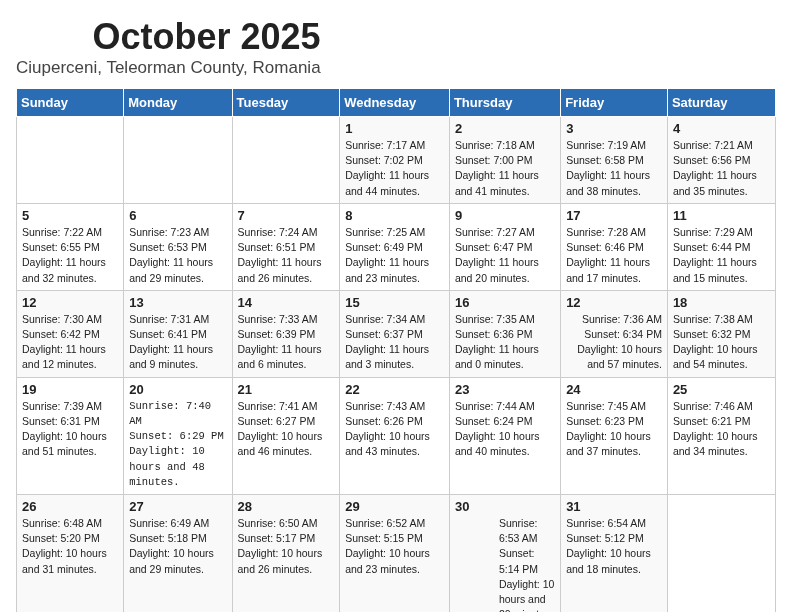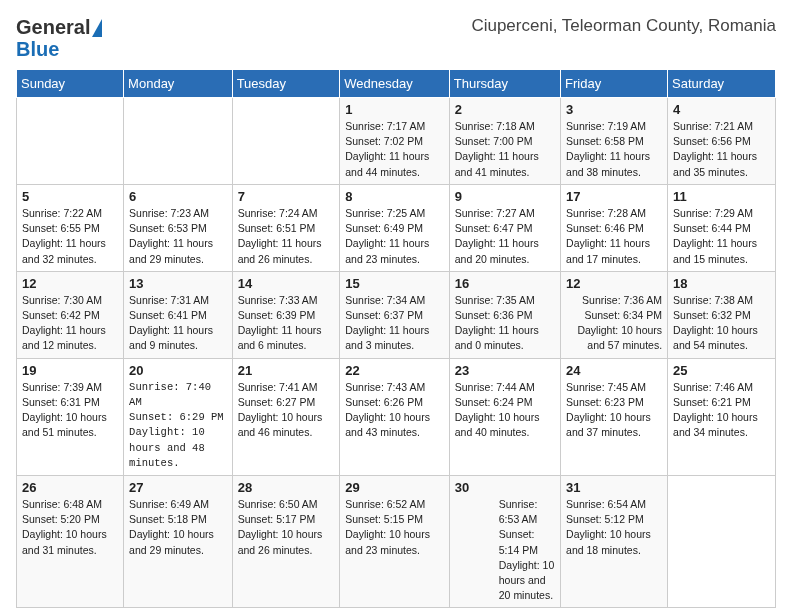--- a/index.html
+++ b/index.html
@@ -47,21 +47,21 @@
     }
     table {
       width: 100%;
       border-collapse: collapse;
     }
     thead tr th {
       background-color: #2a6db5;
       color: #fff;
       padding: 6px 4px;
       font-size: 13px;
-      font-weight: normal;
+      font-weight: bold;
       text-align: left;
       border: 1px solid #fff;
     }
     tbody tr td {
       border: 1px solid #ccc;
       vertical-align: top;
       padding: 4px 5px;
       font-size: 11px;
       color: #222;
       width: 113px;
@@ -83,28 +83,22 @@
       color: #222;
     }
     .empty-cell {
       background: #fff !important;
     }
   </style>
 </head>
 <body>
 
 <div class="header">
-  <div class="logo">
-    <div class="logo-row">
-      <span style="font-size:20px;font-weight:bold;color:#333;">General</span>
-      <span class="logo-triangle"></span>
-    </div>
-    <span style="font-size:20px;font-weight:bold;color:#1a6db5;line-height:1;">Blue</span>
-  </div>
   <div class="title-section">
+    <div class="month-title">October 2025</div>
     <div class="location">Ciuperceni, Teleorman County, Romania</div>
   </div>
 </div>
 
 <table>
   <thead>
     <tr id="header-row">
     <th>Sunday</th>
         <th>Monday</th>
         <th>Tuesday</th>

